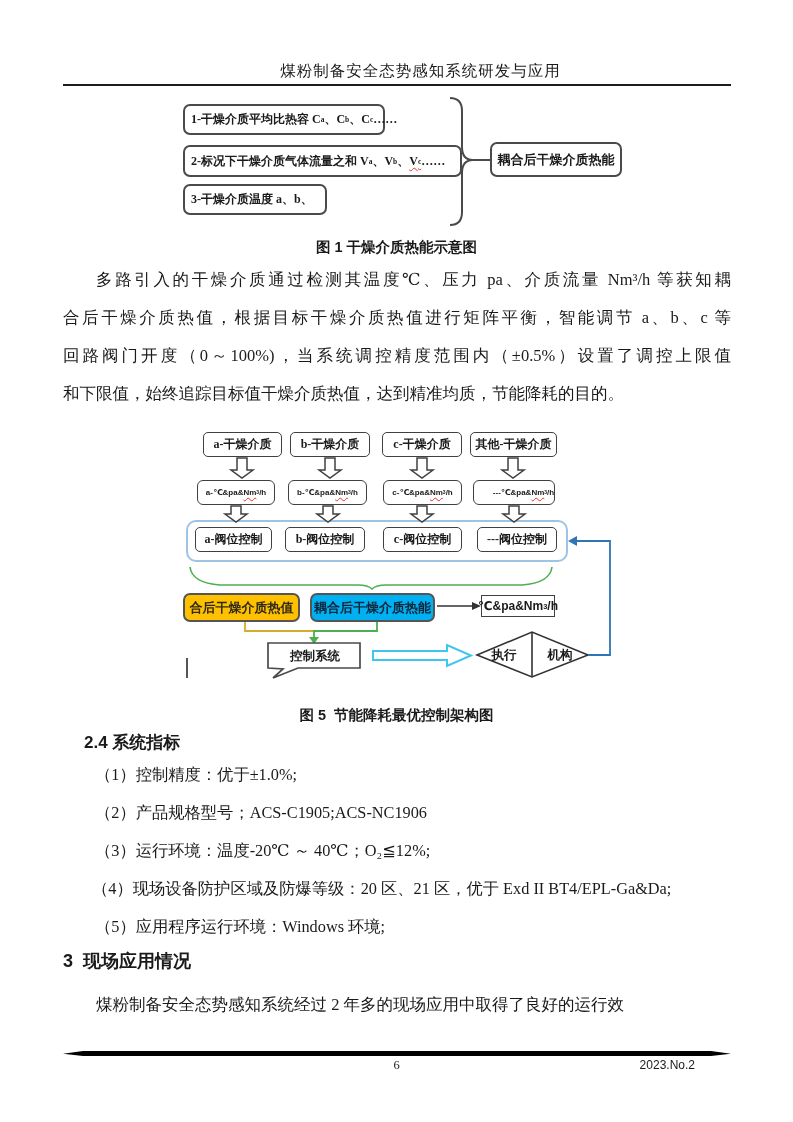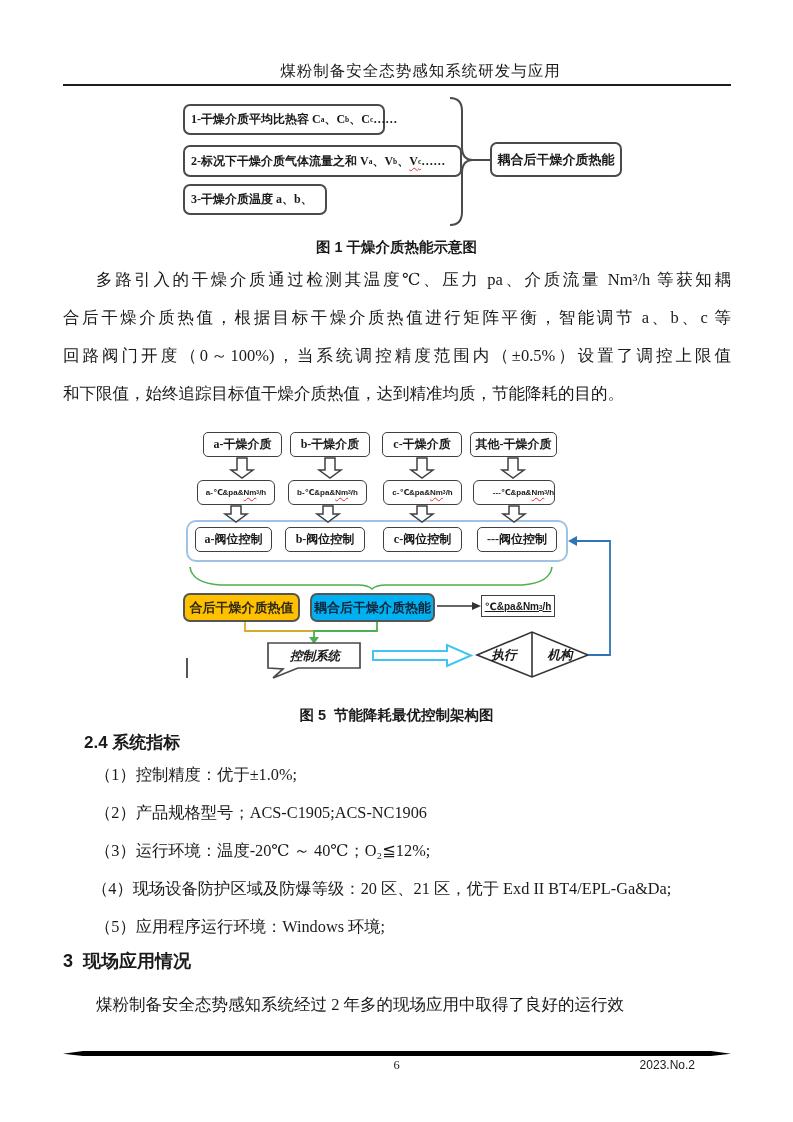--- a/index.html
+++ b/index.html
@@ -35,23 +35,23 @@
   .f5svg{position:absolute;left:0;top:0;}
   .f5box{position:absolute;background:#fff;border:1.7px solid #404040;border-radius:5px;
          display:flex;align-items:center;justify-content:center;box-sizing:border-box;
          font-weight:bold;white-space:nowrap;}
   .r12{font-size:12px;}
   .r2{font-size:8px;font-family:"Liberation Sans","DejaVu Sans",sans-serif;border-radius:6px;}
   .f5cont{position:absolute;left:16px;top:95px;width:382px;height:42px;border:2px solid #9DC3E6;
           border-radius:10px;box-sizing:border-box;}
   .f5orange{background:#FFC000;border:2px solid #555;border-radius:7px;font-size:13px;color:#2f2a15;}
   .f5blue{background:#00B0F0;border:2px solid #555;border-radius:7px;font-size:13px;color:#0e2438;}
-  .f5sensor{font-size:10px;font-family:"Liberation Sans","DejaVu Sans",sans-serif;border-radius:0;border-width:1.5px;text-decoration:underline;}
+  .f5sensor{font-size:12px;font-family:"Liberation Sans","DejaVu Sans",sans-serif;border-radius:0;border-width:1.5px;}
   .f5text{position:absolute;display:flex;align-items:center;justify-content:center;
-          font-size:12.5px;font-weight:600;white-space:nowrap;font-style:italic;}
+          font-size:12.5px;font-weight:600;white-space:nowrap;}
 
   
   .h24{left:84px;top:731px;font-size:17px;font-weight:bold;}
   .item{left:95px;width:660px;font-size:16.3px;height:26px;white-space:nowrap;}
   .h3{left:63px;top:949px;font-size:18px;font-weight:bold;}
 
   
   .f-bar{left:63px;top:1051px;width:668px;height:5px;background:#000;
          clip-path:polygon(0 55%,3% 0,97% 0,100% 55%,97% 100%,3% 100%);}
   .f-page{top:1058px;font-size:12.5px;}

